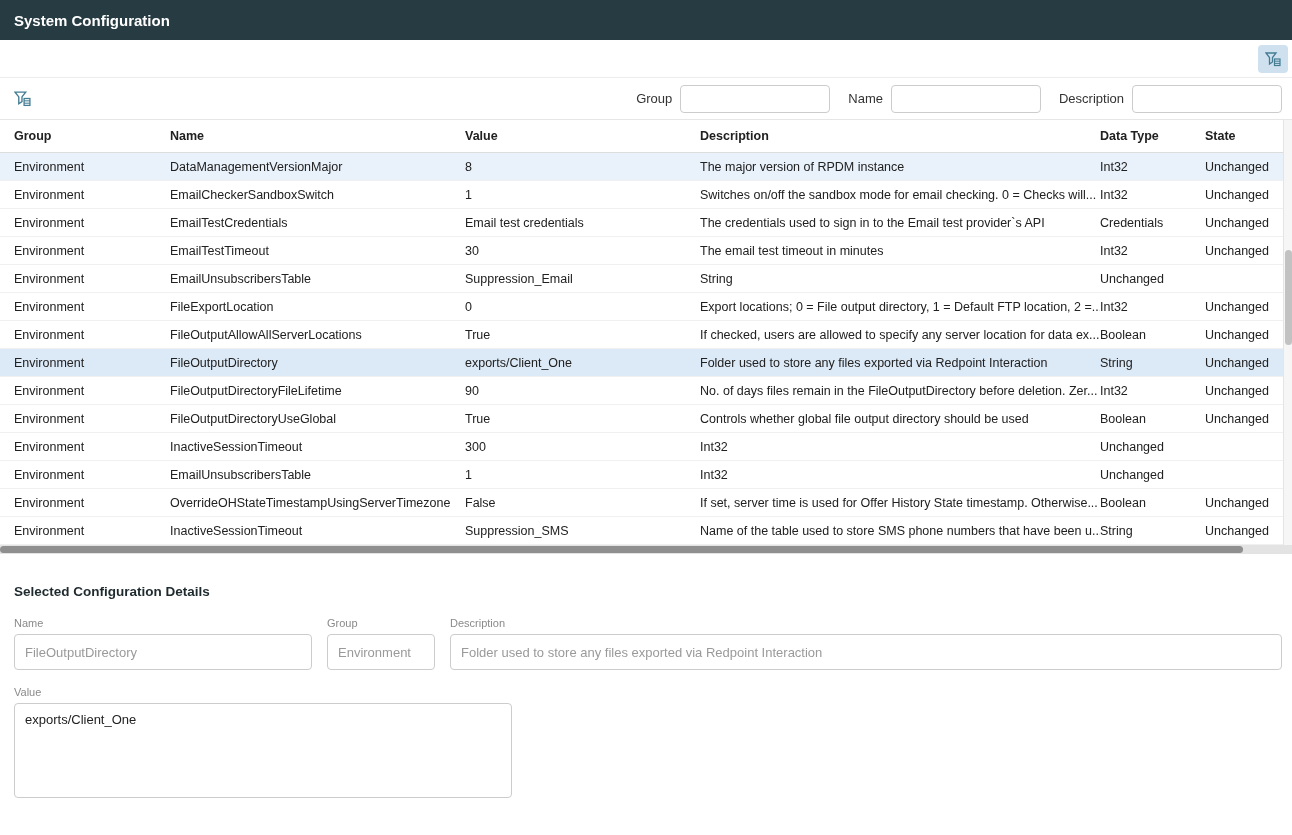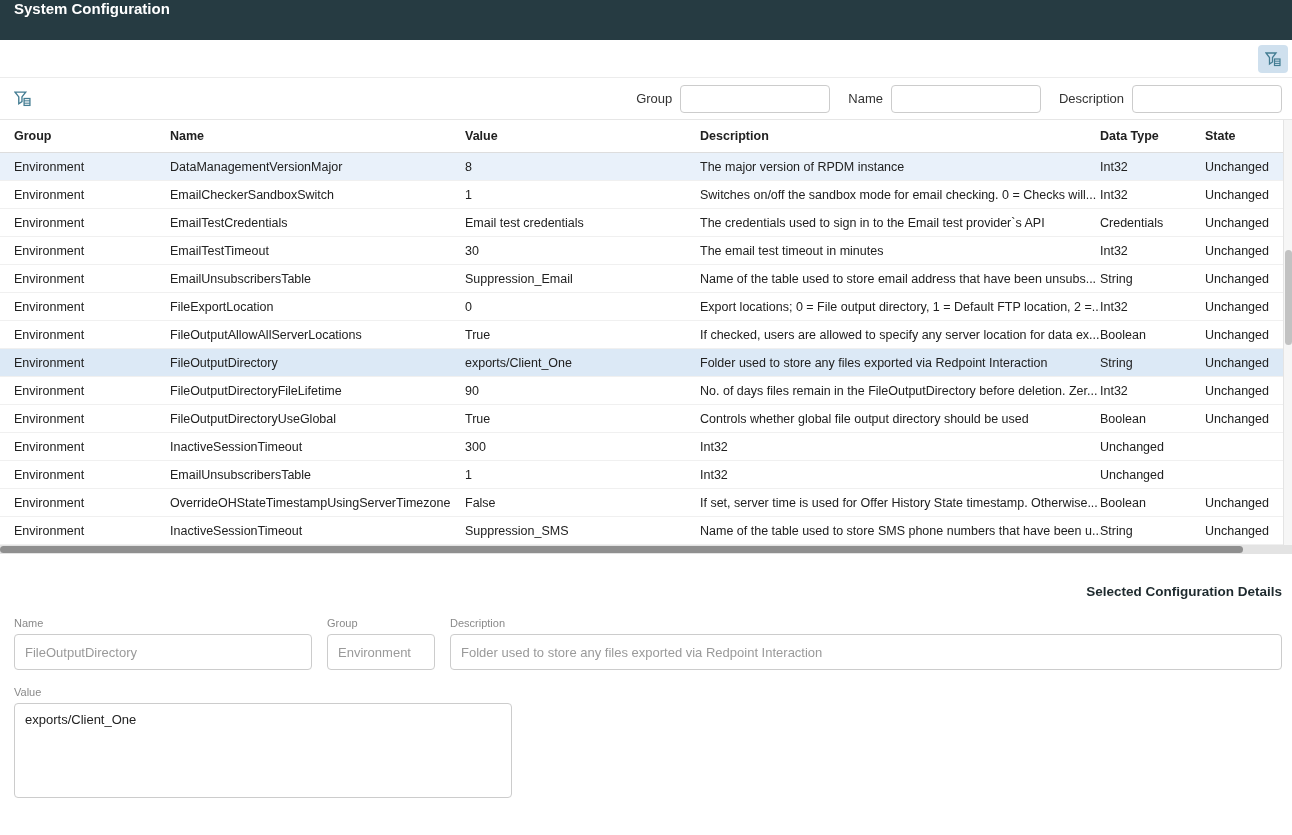--- a/index.html
+++ b/index.html
@@ -11,21 +11,21 @@
     color: #212121;
     position: relative;
   }
 
   
   .titlebar {
     height: 40px;
     background: #263b42;
     color: #ffffff;
     display: flex;
-    align-items: flex-start;
+    align-items: center;
     padding-left: 14px;
     font-size: 15px;
     font-weight: bold;
   }
 
   
   .toolbar {
     height: 38px;
     display: flex;
     align-items: center;
@@ -146,21 +146,20 @@
   
   .details {
     padding: 30px 10px 20px 14px;
     background: #ffffff;
   }
   .details h2 {
     font-size: 13.5px;
     font-weight: bold;
     color: #1e2a2e;
     margin-bottom: 18px;
-    text-align: right;
   }
   .fields-row {
     display: flex;
     gap: 15px;
     margin-bottom: 16px;
   }
   .field { display: flex; flex-direction: column; }
   .field label {
     font-size: 11px;
     color: #8a8a8a;
@@ -276,21 +275,20 @@
         <div class="cell">EmailTestTimeout</div>
         <div class="cell">30</div>
         <div class="cell">The email test timeout in minutes</div>
         <div class="cell">Int32</div>
         <div class="cell">Unchanged</div>
       </div>
       <div class="grid-row trow">
         <div class="cell">Environment</div>
         <div class="cell">EmailUnsubscribersTable</div>
         <div class="cell">Suppression_Email</div>
-        <div class="cell">Name of the table used to store email address that have been unsubs...</div>
         <div class="cell">String</div>
         <div class="cell">Unchanged</div>
       </div>
       <div class="grid-row trow">
         <div class="cell">Environment</div>
         <div class="cell">FileExportLocation</div>
         <div class="cell">0</div>
         <div class="cell">Export locations; 0 = File output directory, 1 = Default FTP location, 2 =...</div>
         <div class="cell">Int32</div>
         <div class="cell">Unchanged</div>

